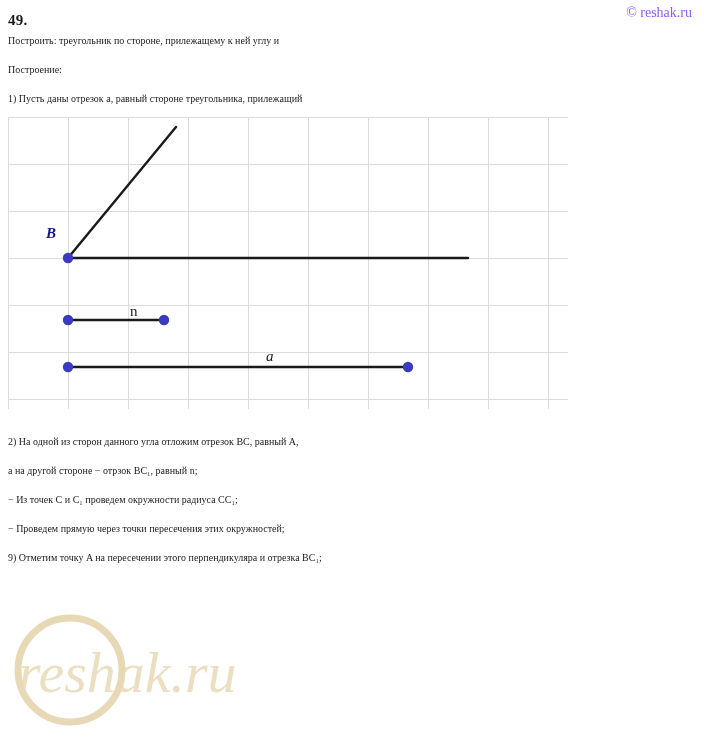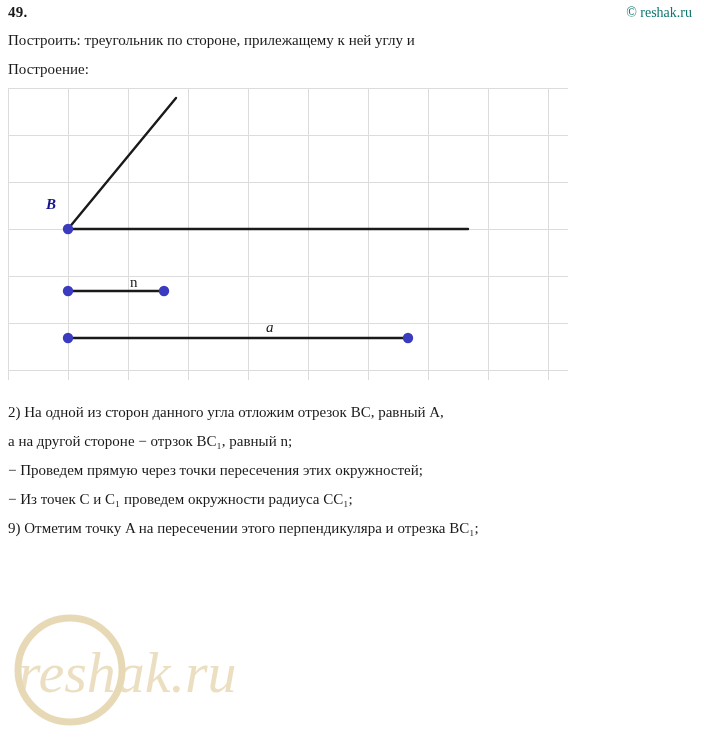--- a/index.html
+++ b/index.html
@@ -22,36 +22,36 @@
     box-sizing: border-box;
     padding: 4px 8px 0 6px;
   }
   .topbar {
     position: relative;
     height: 22px;
   }
   .problem-number {
     position: absolute;
     left: 2px;
-    top: 0;
+    top: 8px;
     font-weight: bold;
     font-size: 15px;
     font-family: "Liberation Serif", serif;
     letter-spacing: 0.2px;
   }
   .watermark-top {
     position: absolute;
     right: 4px;
     top: 1px;
     font-size: 14px;
-    color: #0f766e;
+    color: #8b5cf6;
     font-family: "Liberation Serif", serif;
   }
   .text-line {
-    font-size: 15px;
+    font-size: 10px;
     line-height: 29px;
     font-family: "Liberation Serif", serif;
     color: #1a1a1a;
     white-space: nowrap;
     padding-left: 2px;
   }
   .figure {
     position: relative;
     width: 560px;
     height: 292px;
@@ -113,20 +113,21 @@
 
 <div class="page">
 
   <div class="topbar">
     <div class="problem-number">49.</div>
     <div class="watermark-top">© reshak.ru</div>
   </div>
 
   <div class="text-line">Построить:  треугольник по стороне, прилежащему к ней углу и</div>
   <div class="text-line">Построение:</div>
+  <div class="text-line">1) Пусть даны отрезок a, равный стороне треугольника, прилежащий</div>
 
   <div class="figure">
     <svg class="grid" width="560" height="292" viewBox="0 0 560 292">
       <g stroke="#dcdcdc" stroke-width="1">
         <line x1="0.5" y1="0" x2="0.5" y2="292"></line>
         <line x1="60.5" y1="0" x2="60.5" y2="292"></line>
         <line x1="120.5" y1="0" x2="120.5" y2="292"></line>
         <line x1="180.5" y1="0" x2="180.5" y2="292"></line>
         <line x1="240.5" y1="0" x2="240.5" y2="292"></line>
         <line x1="300.5" y1="0" x2="300.5" y2="292"></line>
@@ -161,22 +162,22 @@
     </svg>
 
     <div class="label label-B">B</div>
     <div class="label label-n">n</div>
     <div class="label label-a">a</div>
   </div>
 
   <div class="bottom-text">
     <div class="text-line">2) На одной из сторон данного угла отложим отрезок BC, равный A,</div>
     <div class="text-line">а на другой стороне − отрзок BC₁, равный n;</div>
+    <div class="text-line">− Из точек C и C₁ проведем окружности радиуса CC₁;</div>
     <div class="text-line">− Проведем прямую через точки пересечения этих окружностей;</div>
-    <div class="text-line">− Из точек C и C₁ проведем окружности радиуса CC₁;</div>
     <div class="text-line">9) Отметим точку A на пересечении этого перпендикуляра и отрезка BC₁;</div>
   </div>
 
   <svg class="watermark-big" width="240" height="140" viewBox="0 0 240 140">
     <circle cx="62" cy="70" r="52" fill="none" stroke="#c8a34a" stroke-width="7"></circle>
     <text x="10" y="92" font-family="Liberation Serif, serif" font-size="58" font-style="italic" fill="#c8a34a" opacity="0.85">reshak.ru</text>
   </svg>
 
 </div>
 

